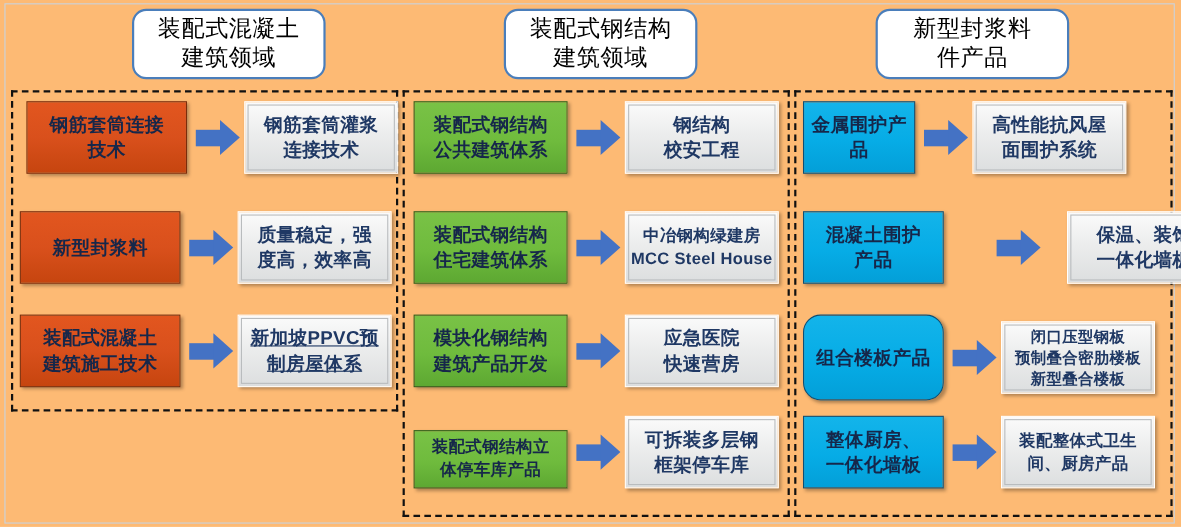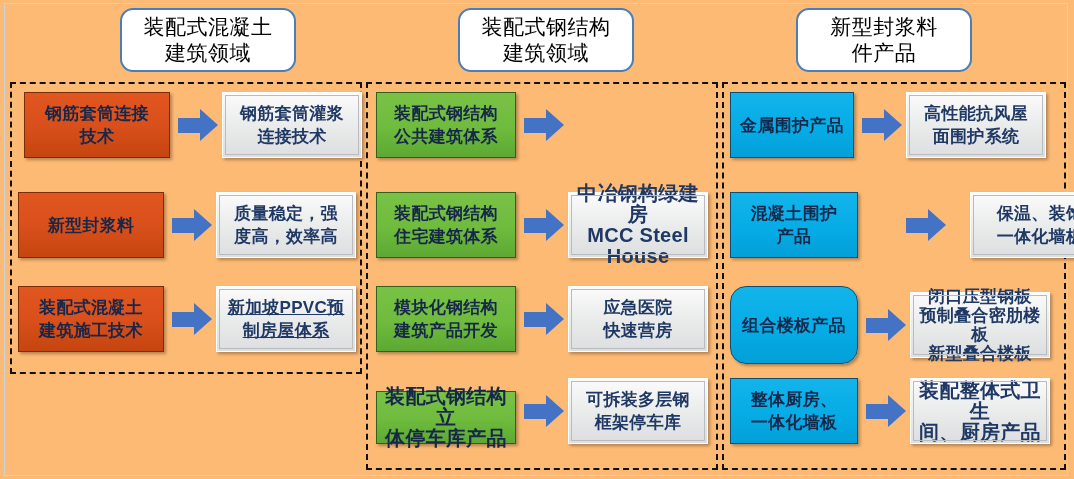--- a/index.html
+++ b/index.html
@@ -138,22 +138,22 @@
     top: 1px;
     width: 0;
     height: 0;
     border-top: 16px solid transparent;
     border-bottom: 16px solid transparent;
     border-left: 18px solid #4472c4;
   }
 
   .spacer { flex: 0 0 8px; }
 
-  .small-text { font-size: 17px; line-height: 19px; }
-  .mid-text   { font-size: 20px; line-height: 21px; }
+  .small-text { font-size: 14px; line-height: 19px; }
+  .mid-text   { font-size: 15px; line-height: 21px; }
 </style>
 </head>
 <body>
 
 <div id="canvas">
 
   <div class="outer-frame"></div>
 
   <div class="col-title" id="title-0">装配式混凝土
 建筑领域</div>
@@ -202,20 +202,22 @@
   </div>
 
   <div class="row" style="left:376px; top:92px;">
     <div class="node src green" style="width:140px;height:66px;">装配式钢结构
 公共建筑体系</div>
     <div class="spacer"></div>
     <div class="arrow">
       <div class="shaft"></div>
         <div class="head"></div>
     </div>
+    <div class="node dst" style="width:140px;height:66px;">钢结构
+校安工程</div>
   </div>
 
   <div class="row" style="left:376px; top:192px;">
     <div class="node src green" style="width:140px;height:66px;">装配式钢结构
 住宅建筑体系</div>
     <div class="spacer"></div>
     <div class="arrow">
       <div class="shaft"></div>
         <div class="head"></div>
     </div>
@@ -241,21 +243,21 @@
     <div class="spacer"></div>
     <div class="arrow">
       <div class="shaft"></div>
         <div class="head"></div>
     </div>
     <div class="node dst" style="width:140px;height:66px;">可拆装多层钢
 框架停车库</div>
   </div>
 
   <div class="row" style="left:730px; top:92px;">
-    <div class="node src cyan" style="width:124px;height:66px;">金属围护产品</div>
+    <div class="node src cyan" style="width:102px;height:66px;">金属围护产品</div>
     <div class="spacer"></div>
     <div class="arrow">
       <div class="shaft"></div>
         <div class="head"></div>
     </div>
     <div class="node dst" style="width:140px;height:66px;">高性能抗风屋
 面围护系统</div>
   </div>
 
   <div class="row" style="left:730px; top:192px;gap:20px;">

